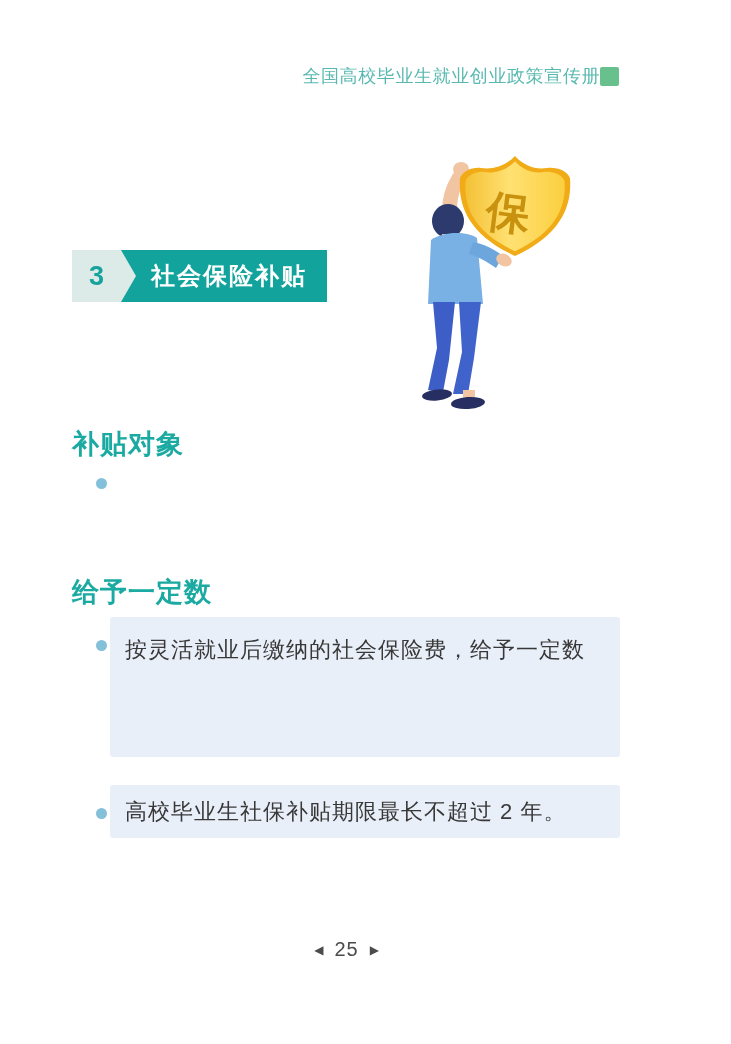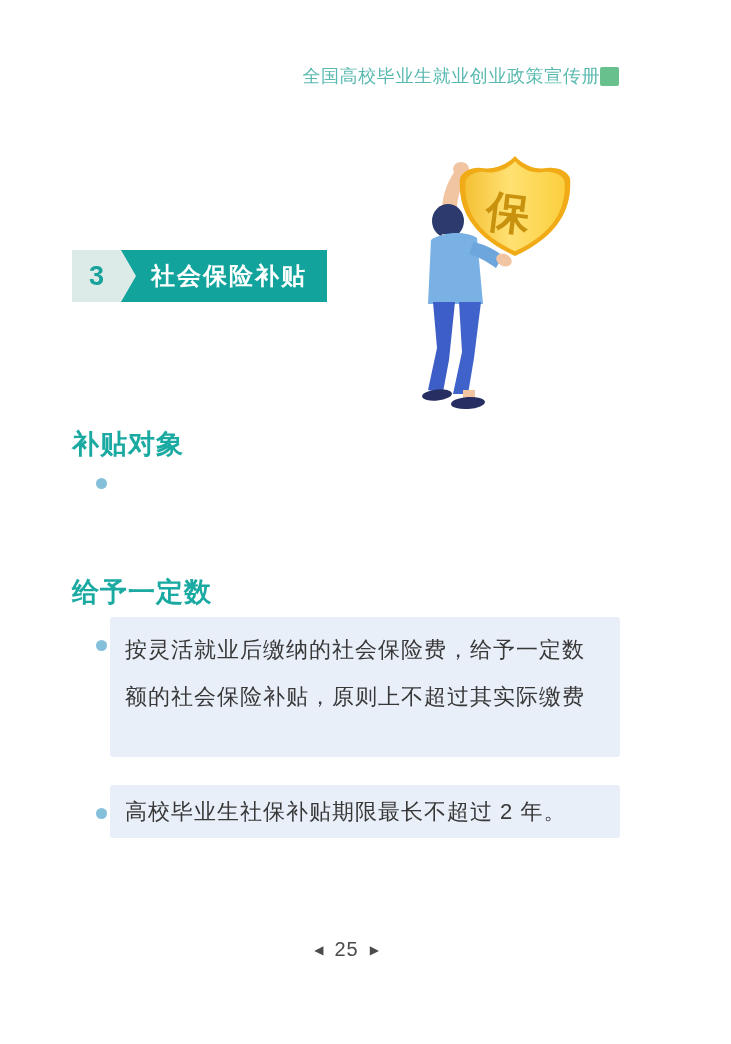--- a/index.html
+++ b/index.html
@@ -209,21 +209,20 @@
   </div>
 
   <div class="section-heading heading-target">补贴对象</div>
   <span class="bullet bullet-item1"></span>
 
   <div class="section-heading heading-standard">给予一定数</div>
 
   <span class="bullet bullet-box1"></span>
   <div class="info-box box1">
     <div class="body-text box-line">按灵活就业后缴纳的社会保险费，给予一定数</div>
-    <div class="body-text box-line">额的社会保险补贴，原则上不超过其实际缴费</div>
   </div>
 
   <span class="bullet bullet-box2"></span>
   <div class="info-box box2">
     <div class="body-text box-line">高校毕业生社保补贴期限最长不超过 2 年。</div>
   </div>
 
   <div class="footer">
     <span class="pager-arrow">◀</span>
     <span class="page-num">25</span>

